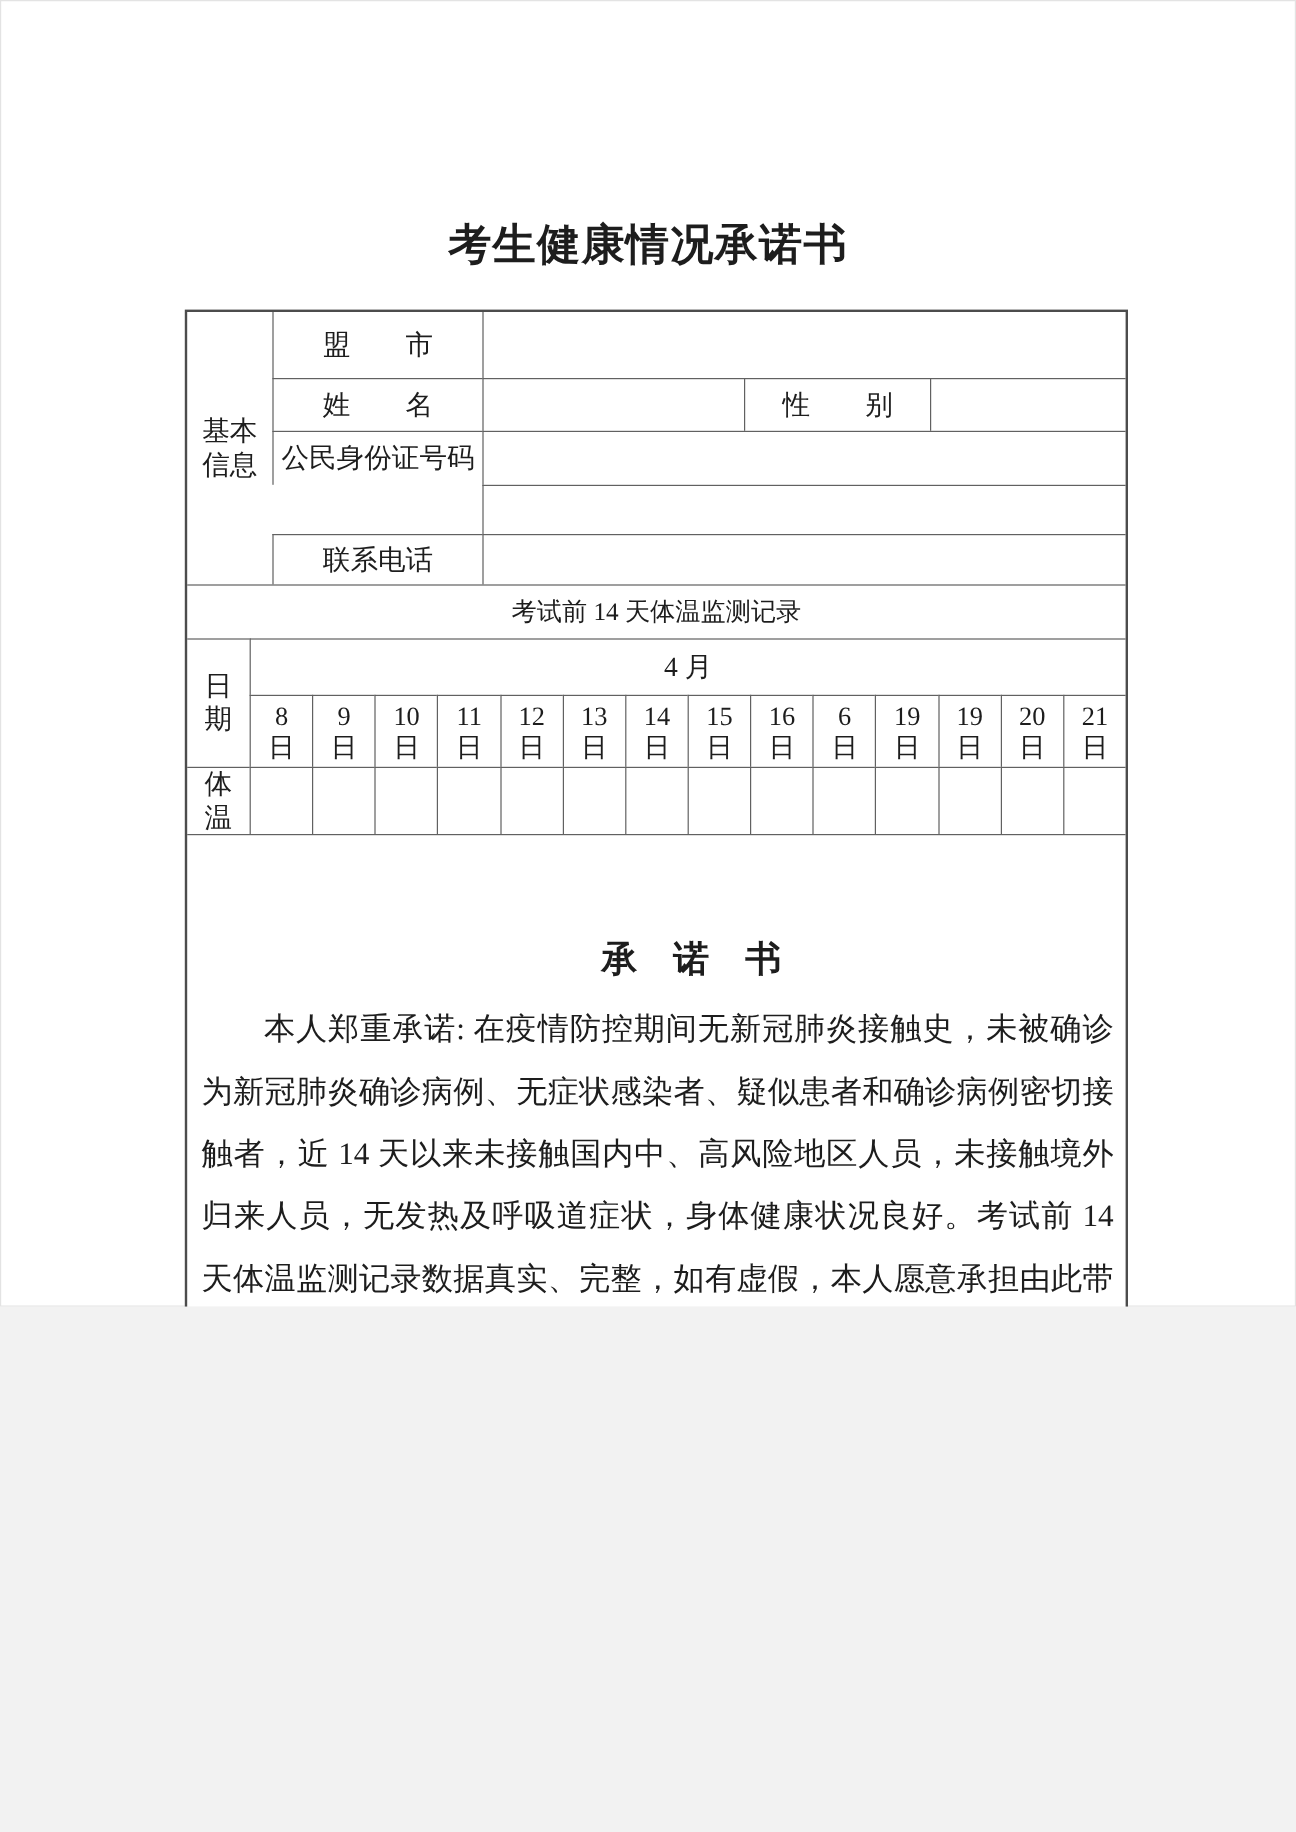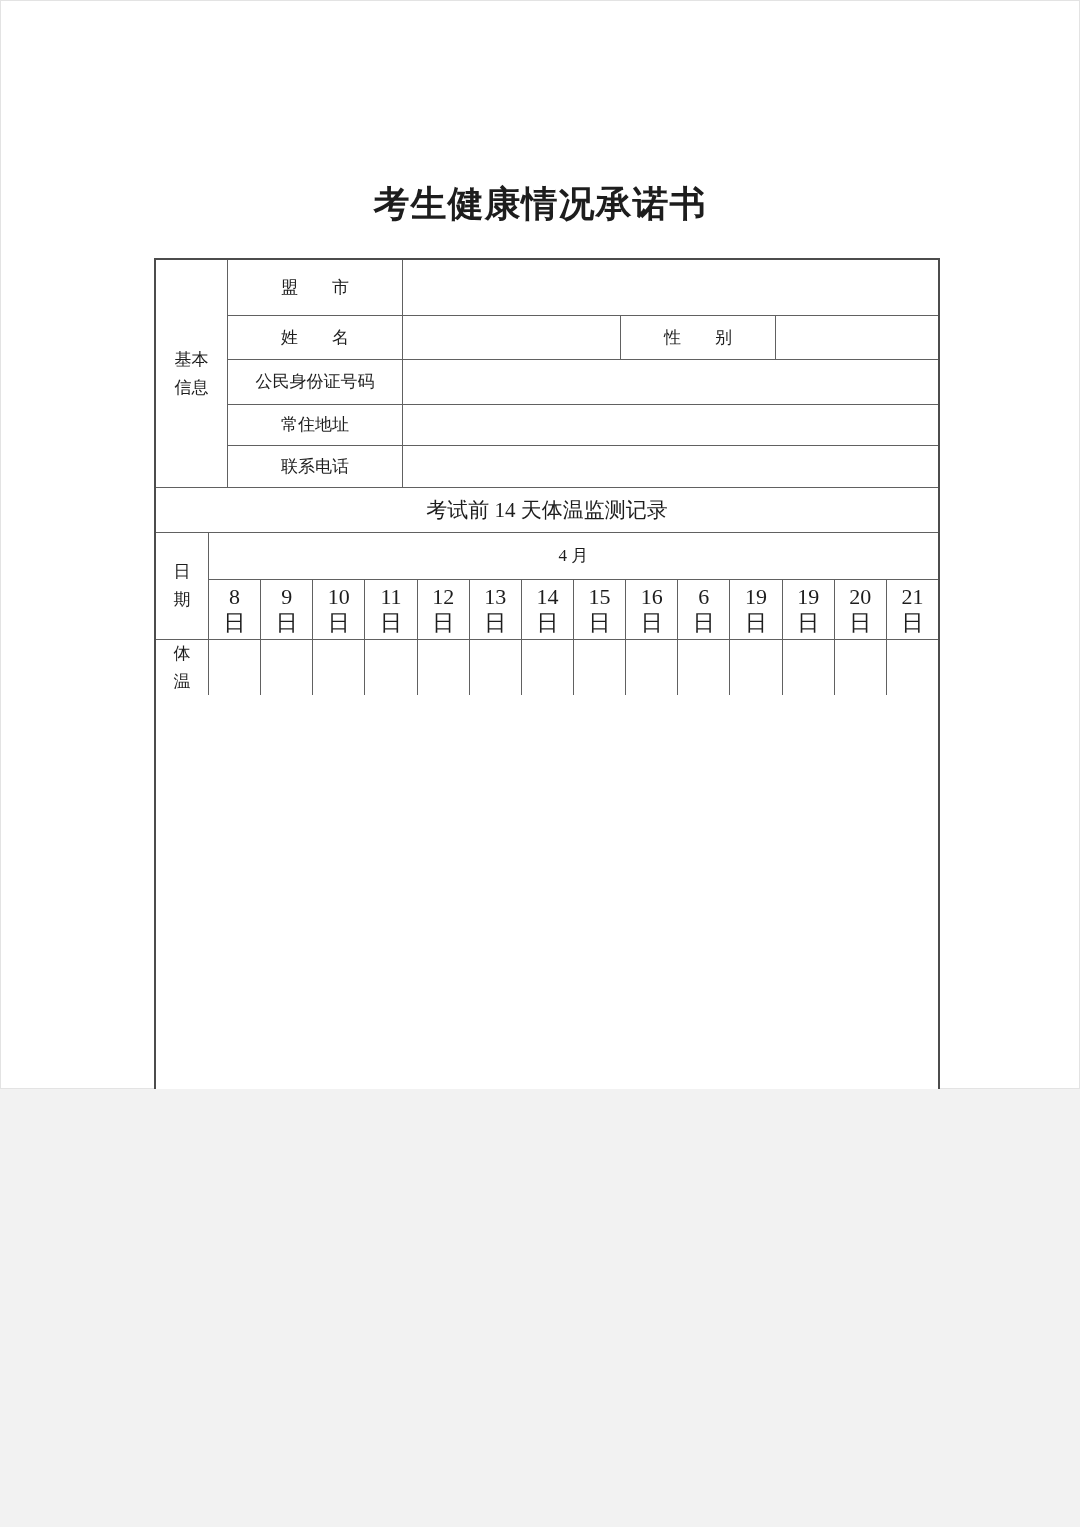--- a/index.html
+++ b/index.html
@@ -34,21 +34,21 @@
     width:786px;height:1047px;
     border:2px solid var(--line-dark);
     background:var(--paper);
   }
   .cell{
     display:flex;
     align-items:center;
     justify-content:center;
     border-left:1px solid var(--line);
     border-top:1px solid var(--line);
-    font-size:17px;
+    font-size:23px;
     line-height:28px;
     text-align:center;
     overflow:hidden;
   }
   .no-l{border-left:none;}
   .no-t{border-top:none;}
   .stack{flex-direction:column;}
   .stack span{display:block;}
 
   
@@ -132,21 +132,20 @@
       <div class="cell no-t spanA"></div>
 
       <div class="cell">姓　　名</div>
       <div class="cell"></div>
       <div class="cell">性　　别</div>
       <div class="cell"></div>
 
       <div class="cell">公民身份证号码</div>
       <div class="cell spanA"></div>
 
-      <div class="cell">常住地址</div>
       <div class="cell spanA"></div>
 
       <div class="cell">联系电话</div>
       <div class="cell spanA"></div>
     </div>
 
     <div class="sec-b">考试前 14 天体温监测记录</div>
 
     <div class="sec-c">
       <div class="cell stack sideC1 no-l">
@@ -225,15 +224,22 @@
       <div class="cell tempcell"></div>
       <div class="cell tempcell"></div>
       <div class="cell tempcell"></div>
       <div class="cell tempcell"></div>
       <div class="cell tempcell"></div>
       <div class="cell tempcell"></div>
       <div class="cell tempcell"></div>
       <div class="cell tempcell"></div>
     </div>
 
+    <div class="sec-d">
+      <div class="commitment-title">承　诺　书</div>
+      <p class="commitment-body">本人郑重承诺: 在疫情防控期间无新冠肺炎接触史，未被确诊为新冠肺炎确诊病例、无症状感染者、疑似患者和确诊病例密切接触者，近 14 天以来未接触国内中、高风险地区人员，未接触境外归来人员，无发热及呼吸道症状，身体健康状况良好。考试前 14 天体温监测记录数据真实、完整，如有虚假，本人愿意承担由此带来的一切后果。</p>
+      <div class="signature-row">
+        <span>承诺人签名:</span><span class="signature-blank"></span>
+      </div>
+    </div>
 
   </div>
 </div>
 
 </body></html>

